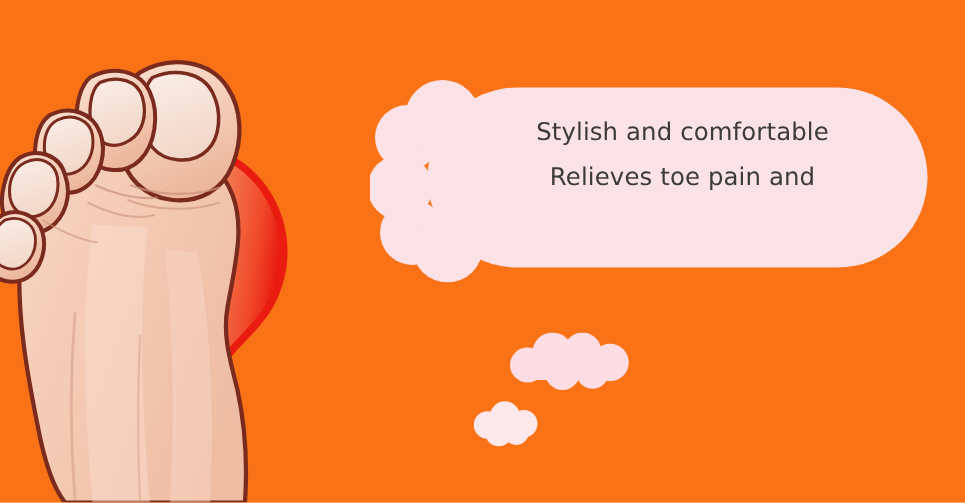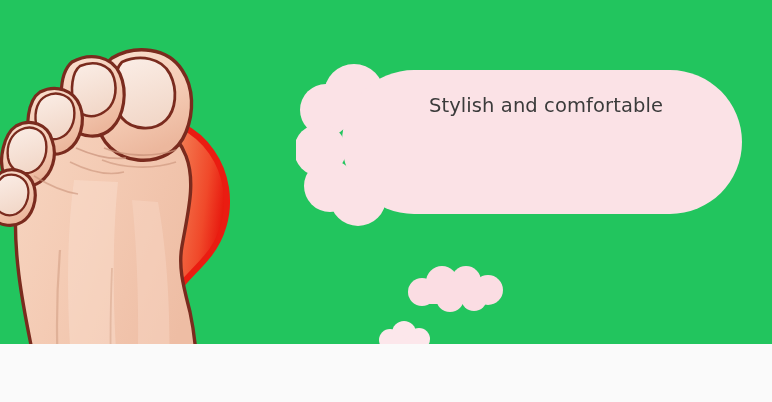--- a/index.html
+++ b/index.html
@@ -9,22 +9,22 @@
   body {
     width: 772px;
     height: 402px;
     overflow: hidden;
     background: #fafafa;
     font-family: "DejaVu Sans", sans-serif;
   }
   #stage {
     position: relative;
     width: 772px;
-    height: 344px;
-    background: #22c55e;
+    height: 402px;
+    background: #f97316;
     overflow: hidden;
   }
 
   
   #foot-illustration {
     position: absolute;
     left: 0;
     top: 0;
     width: 300px;
     height: 402px;
@@ -218,20 +218,21 @@
         <circle cx="58" cy="36" r="30"></circle>
         <circle cx="62" cy="140" r="28"></circle>
 
         <rect x="46" y="12" width="400" height="144" rx="72" ry="72"></rect>
       </g>
     </svg>
   </div>
 
   <div id="bubble-text">
     <span class="line">Stylish and comfortable</span>
+    <span class="line">Relieves toe pain and</span>
   </div>
 
   <div class="cloud-puff" id="cloud-puff-large">
     <svg viewBox="0 0 108 46" xmlns="http://www.w3.org/2000/svg" aria-hidden="true">
       <g fill="#fbdde3">
         <circle cx="22" cy="26" r="14"></circle>
         <circle cx="42" cy="16" r="16"></circle>
         <circle cx="66" cy="15" r="15"></circle>
         <circle cx="88" cy="24" r="15"></circle>
         <circle cx="50" cy="32" r="14"></circle>

